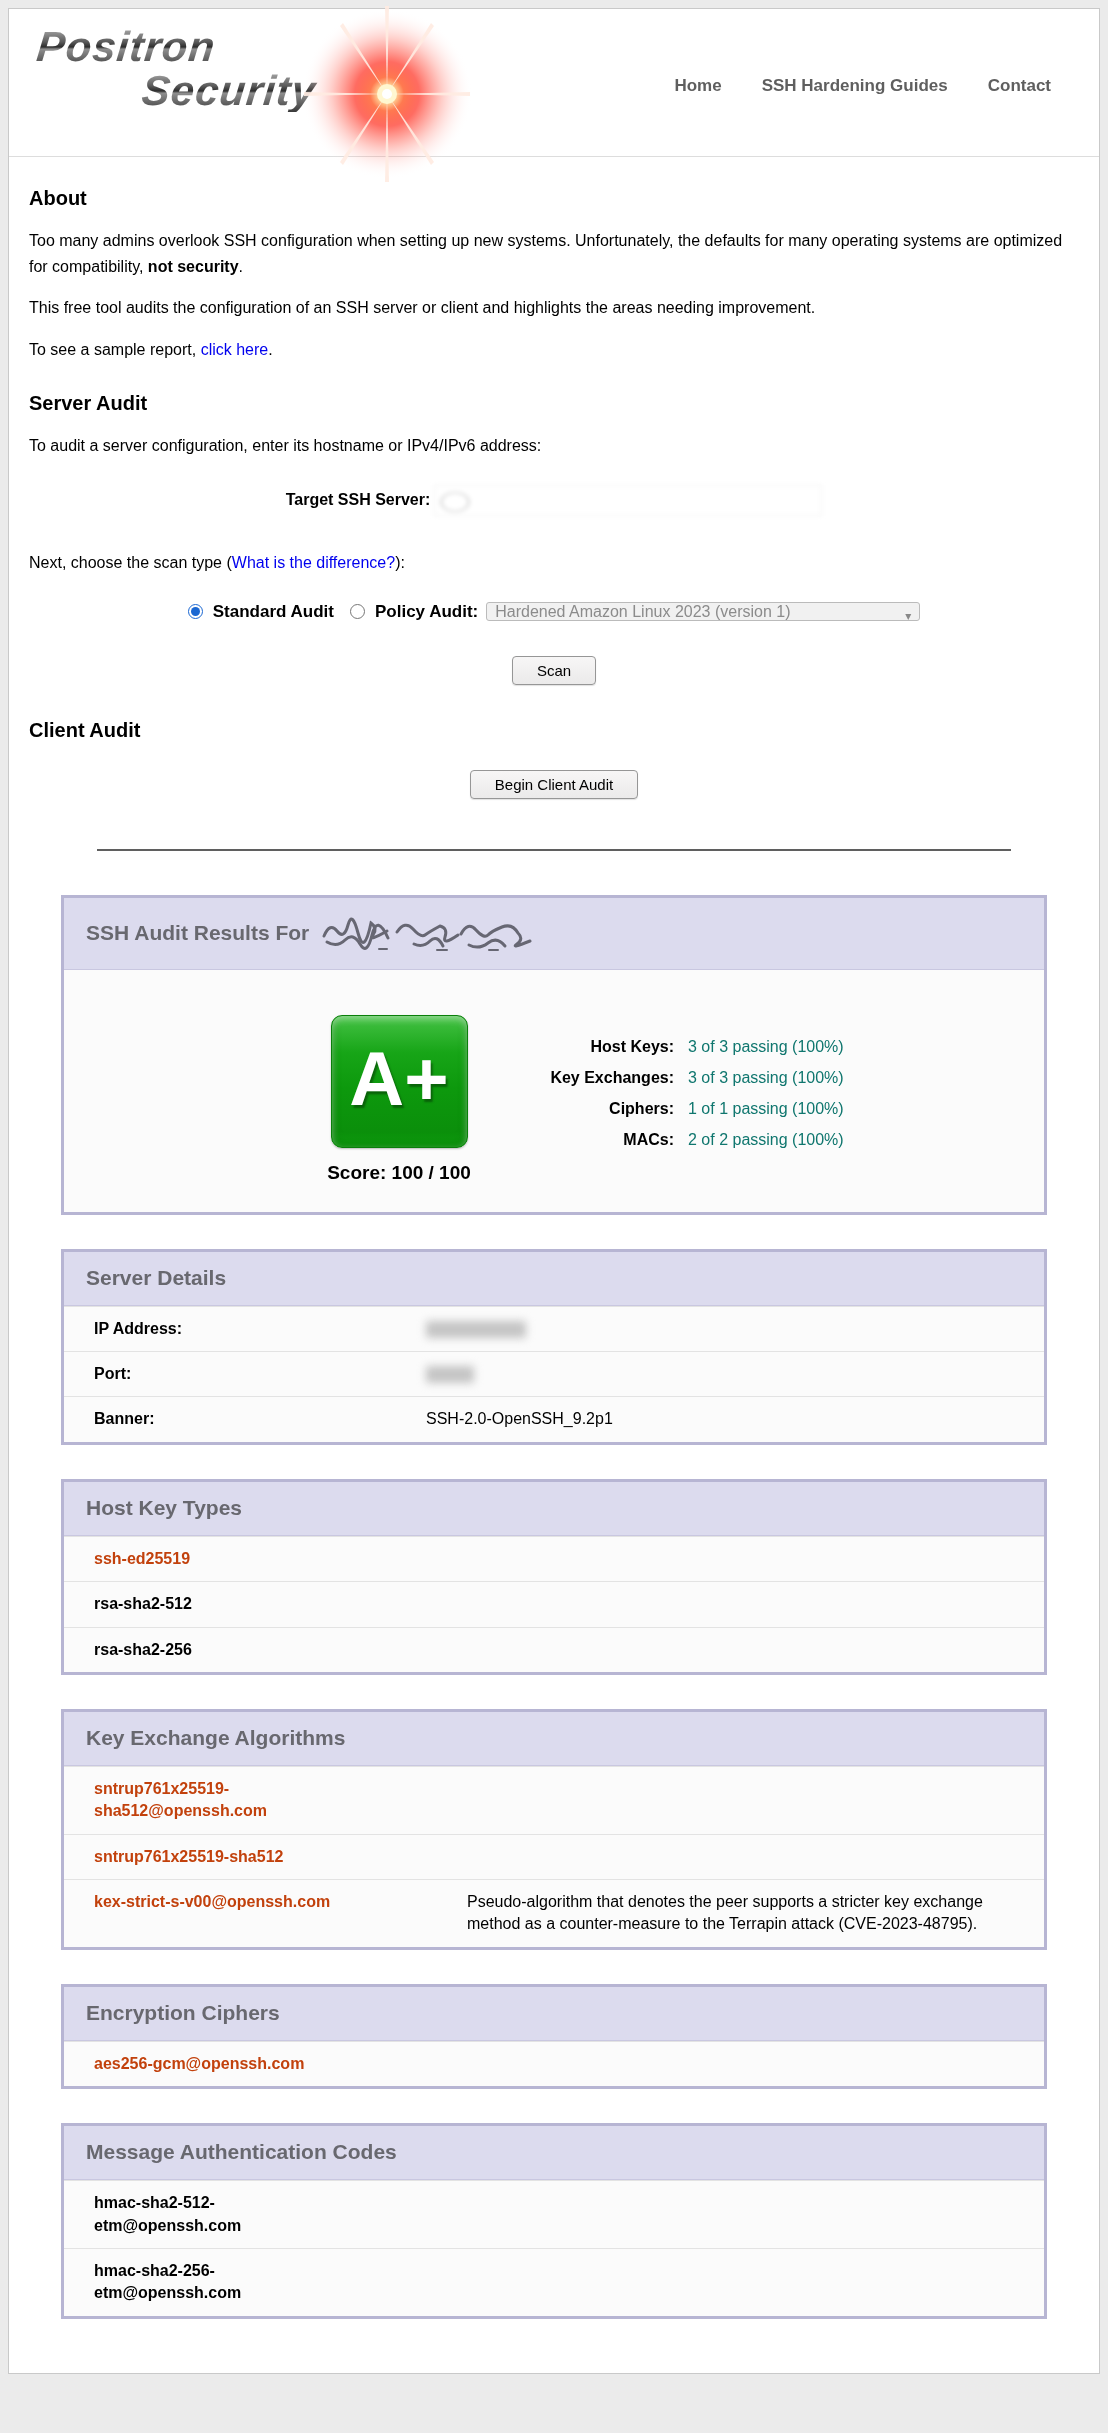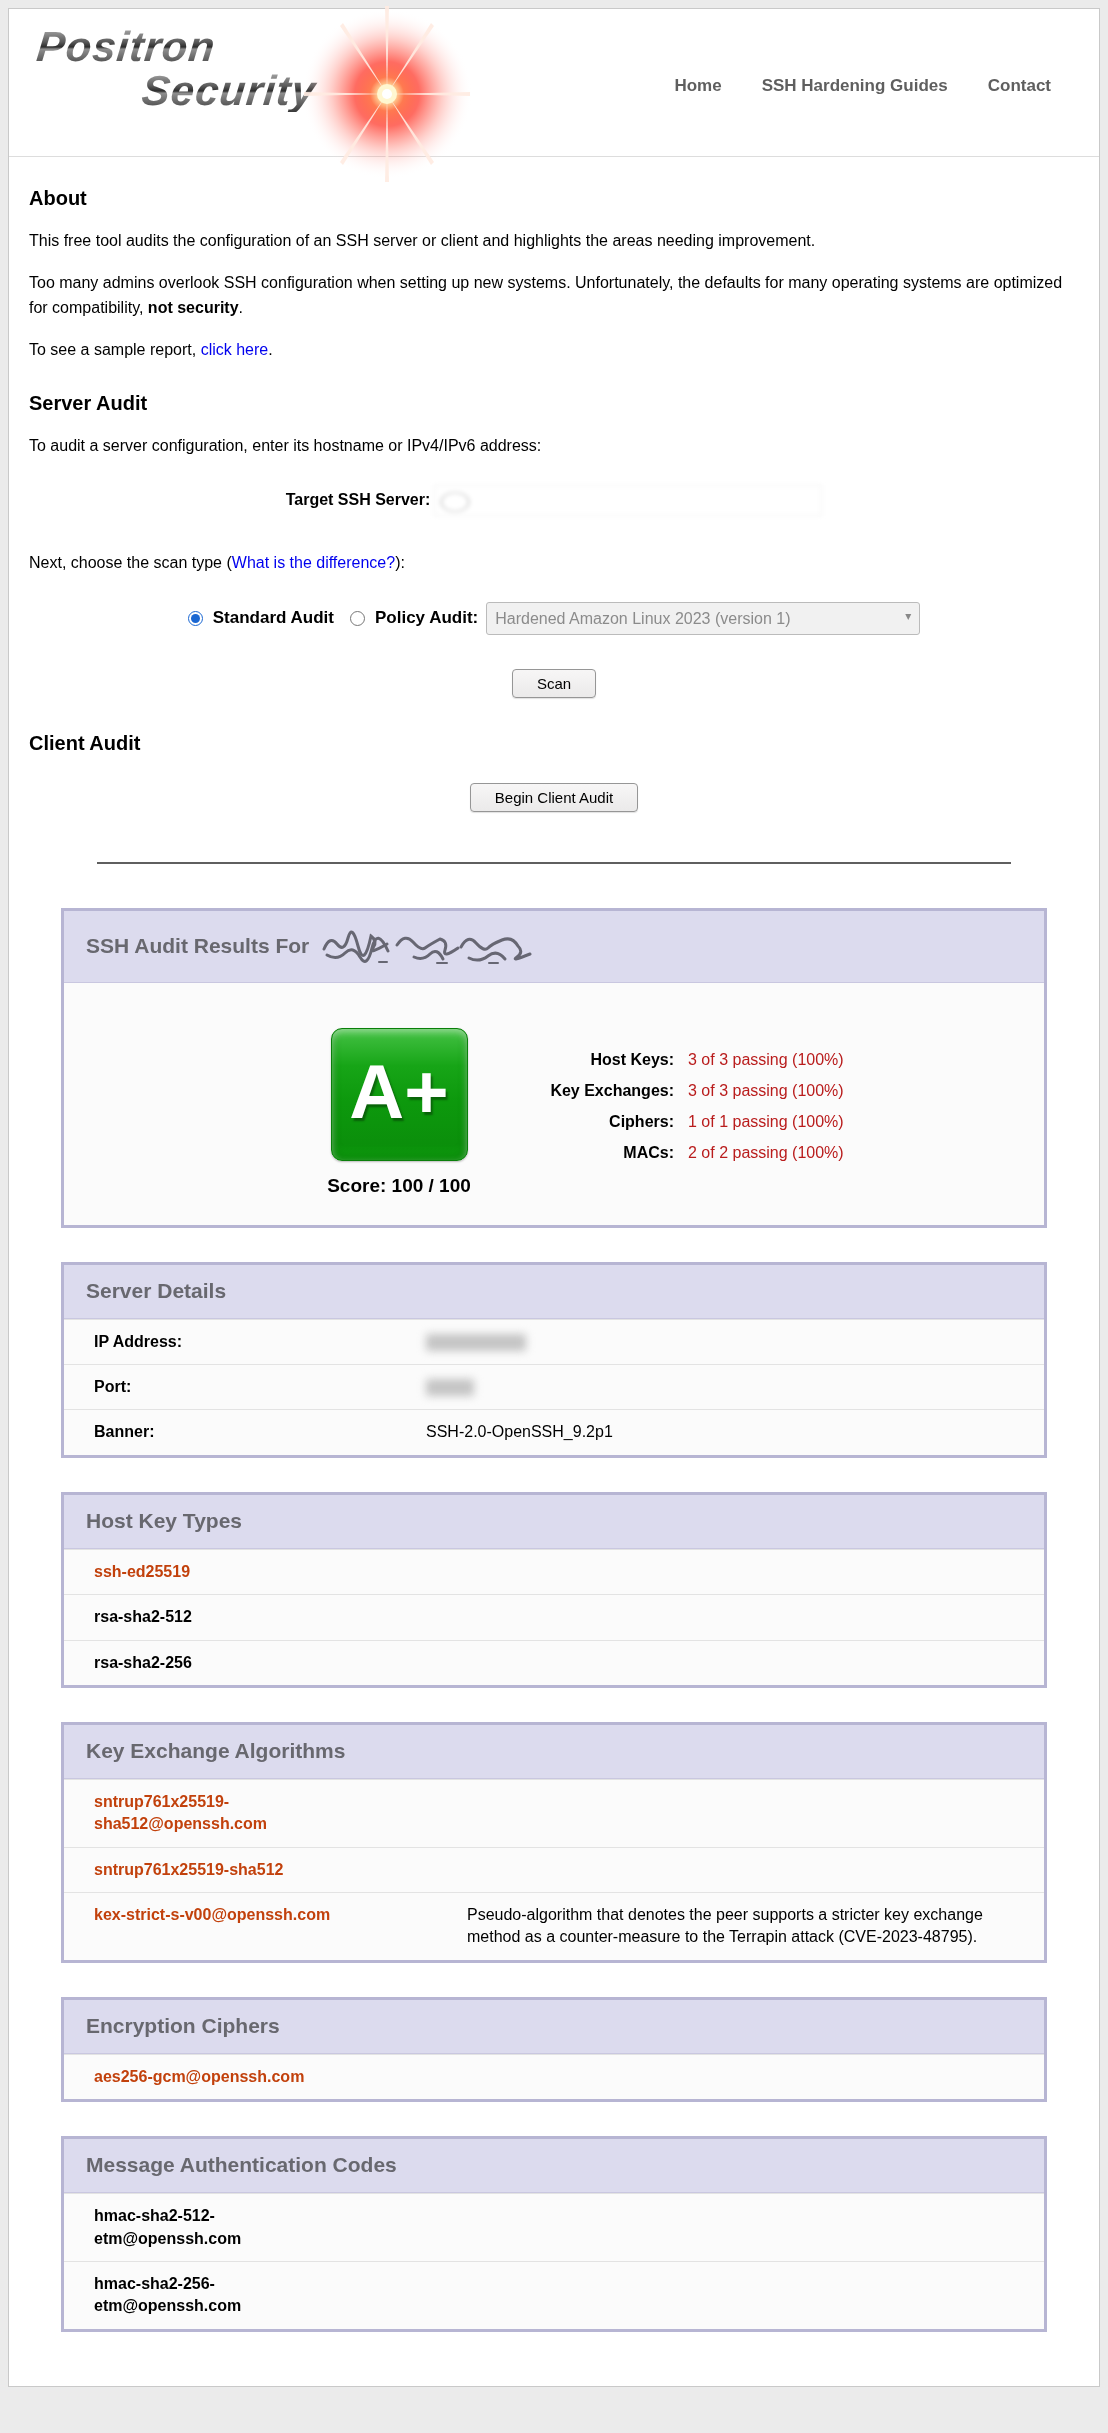--- a/index.html
+++ b/index.html
@@ -46,21 +46,21 @@
       radial-gradient(ellipse 10px 14px at 338px 14px, #cccccc 0 40%, #ffffff 65%),
       radial-gradient(ellipse 8px 15px at 362px 15px, #c4c4c4 0 35%, #ffffff 60%),
       linear-gradient(#fdfdfd,#f5f5f5);
     filter:blur(2px);
   }
   .scan-type-line { margin:30px 0 26px 0; }
   .radio-row { display:flex; justify-content:center; align-items:center; gap:8px; margin:26px 0 18px 0; }
   .radio-row label { font-weight:bold; font-size:17px; }
   .radio-row input[type="radio"] { width:15px; height:15px; accent-color:#1a67d2; margin:0 2px 0 0; }
   .policy-select {
-    width:434px; height:33px; font-size:16px; color:#8b8b8b;
+    width:434px; height:19px; font-size:16px; color:#8b8b8b;
     background:#f1f1f1; border:1px solid #bbb; border-radius:3px;
     appearance:none; -webkit-appearance:none; padding:0 26px 0 8px;
     font-family:"Liberation Sans", sans-serif;
   }
   .select-wrap { position:relative; display:inline-block; }
   .select-chevron { position:absolute; right:9px; top:7px; color:#888; font-size:12px; pointer-events:none; }
   .btn {
     font-family:"Liberation Sans", sans-serif; font-size:15px; color:#000;
     background:linear-gradient(#f7f6f6,#ebeaea); border:1px solid #969696; border-radius:4px;
     padding:5px 24px; box-shadow:0 1px 1px rgba(0,0,0,.12); cursor:pointer;
@@ -96,21 +96,21 @@
     display:flex; align-items:center; justify-content:center;
   }
   .grade-badge span {
     font-size:76px; font-weight:bold; color:#fff; line-height:1;
     text-shadow:2px 3px 2px rgba(0,0,0,.35); margin-top:-4px;
   }
   .score { font-weight:bold; font-size:19px; margin-top:14px; }
   .stats-col { padding-top:16px; }
   .stat-row { display:flex; line-height:31px; }
   .stat-label { width:125px; flex:none; text-align:right; font-weight:bold; }
-  .stat-value { margin-left:14px; color:#b91c1c; }
+  .stat-value { margin-left:14px; color:#0f766e; }
   
   .detail-label { width:332px; flex:none; }
   .detail-value { font-weight:normal; }
   .redact-blob { display:inline-block; height:17px; background:#c4c4c4; border-radius:2px; filter:blur(4px); vertical-align:middle; }
   .blob-ip { width:100px; }
   .blob-port { width:48px; }
   
   .scribble { margin-top:2px; }
   .it { font-style:italic; }
 </style>
@@ -152,22 +152,22 @@
     <nav class="nav">
       <a href="#" class="nav-item">Home</a>
       <a href="#" class="nav-item">SSH Hardening Guides</a>
       <a href="#" class="nav-item">Contact</a>
     </nav>
   </div>
 
   <div class="content">
 
     <h2>About</h2>
+    <p><span>Too many admins overlook SSH configuration when setting up new systems. Unfortunately, the defaults for many operating systems are optimized for compatibility, </span><b>not security</b><span>.</span></p>
     <p>This free tool audits the configuration of an SSH server or client and highlights the areas needing improvement.</p>
-    <p><span>Too many admins overlook SSH configuration when setting up new systems. Unfortunately, the defaults for many operating systems are optimized for compatibility, </span><b>not security</b><span>.</span></p>
     <p><span>To see a sample report, </span><a href="#">click here</a><span>.</span></p>
 
     <h2>Server Audit</h2>
     <p>To audit a server configuration, enter its hostname or IPv4/IPv6 address:</p>
 
     <div class="target-row">
       <span class="target-label">Target SSH Server:</span>
       <div class="redact-input"></div>
     </div>
 

